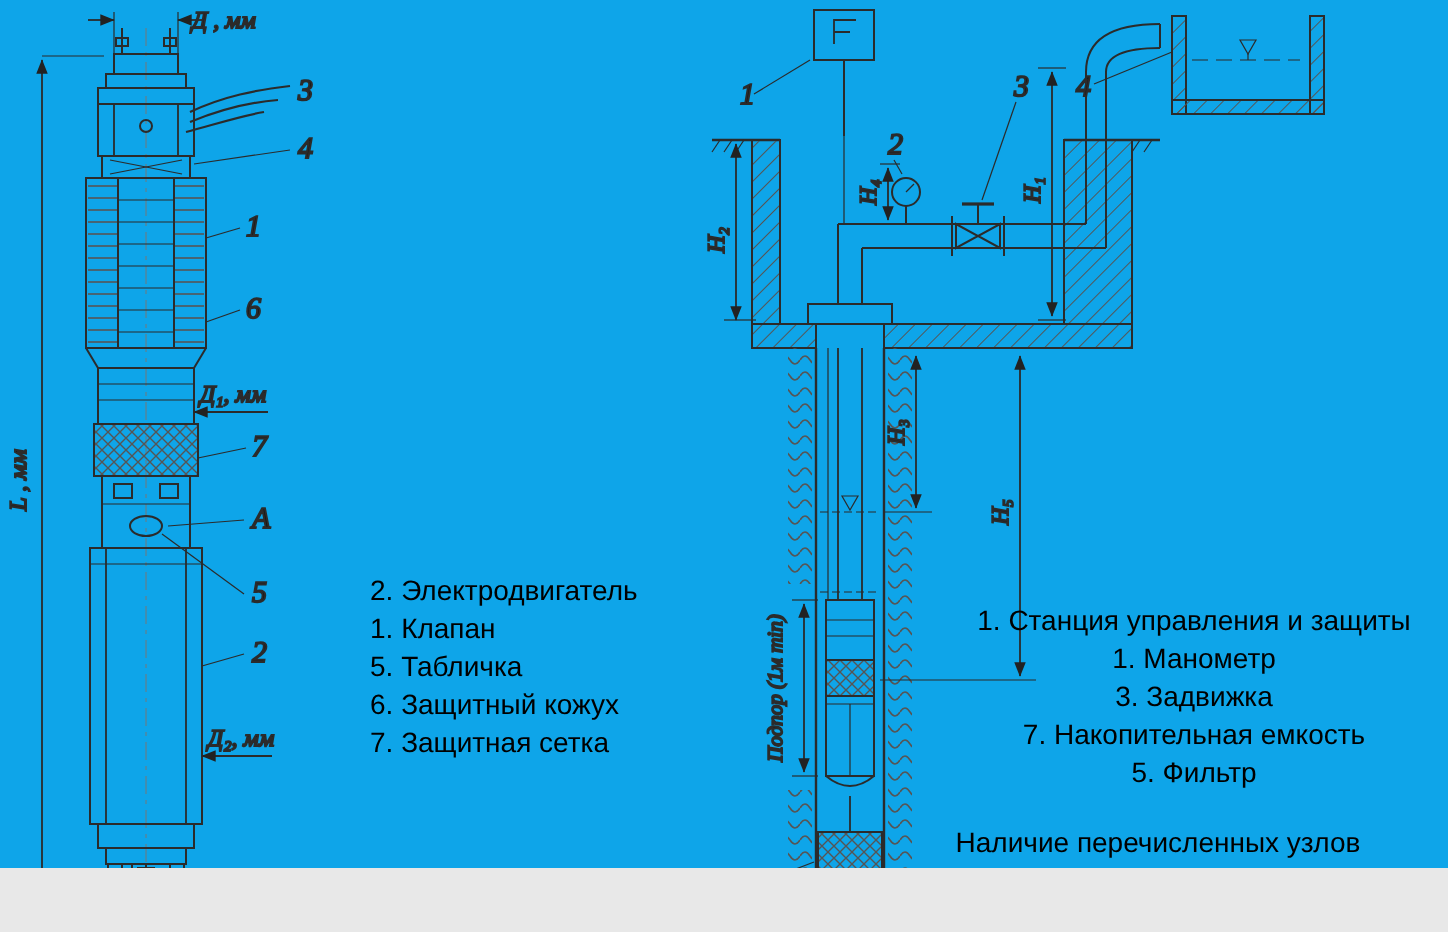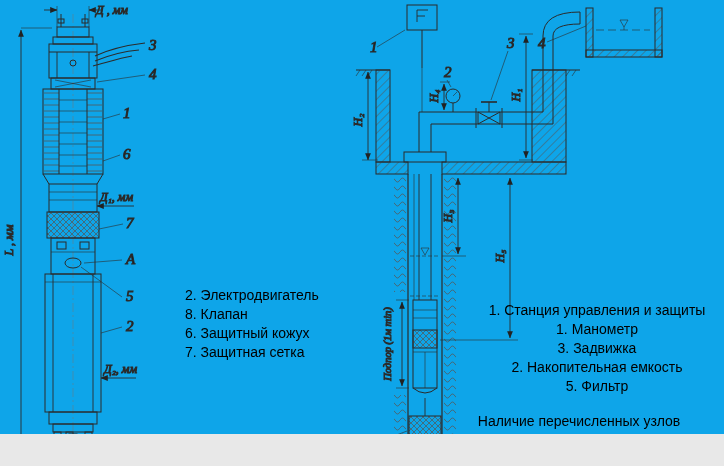--- a/index.html
+++ b/index.html
@@ -298,27 +298,28 @@
     <text class="t-dim" x="520" y="95" text-anchor="middle" transform="rotate(-90 520 95)">Н₁</text>
     <text class="t-dim" x="438" y="96" text-anchor="middle" transform="rotate(-90 438 96)">Н₄</text>
     <text class="t-dim" x="452" y="216" text-anchor="middle" transform="rotate(-90 452 216)">Н₃</text>
     <text class="t-dim" x="504" y="256" text-anchor="middle" transform="rotate(-90 504 256)">Н₅</text>
     <text class="t-dim-sm" x="391" y="344" text-anchor="middle" transform="rotate(-90 391 344)">Подпор (1м min)</text>
   </g>
 </svg>
 
 <div class="legend" style="left:185px;top:286px;width:154px;">
   <div class="li">2. Электродвигатель</div>
-  <div class="li">8. Клапан</div>
+  <div class="li">1. Клапан</div>
+  <div class="li">5. Табличка</div>
   <div class="li">6. Защитный кожух</div>
   <div class="li">7. Защитная сетка</div>
 </div>
 
 <div class="legend" style="left:470px;top:301px;width:254px;text-align:center;">
   <div class="li">1. Станция управления и защиты</div>
   <div class="li">1. Манометр</div>
   <div class="li">3. Задвижка</div>
-  <div class="li">2. Накопительная емкость</div>
+  <div class="li">7. Накопительная емкость</div>
   <div class="li">5. Фильтр</div>
   <div class="note" style="width:218px;">Наличие перечисленных узлов при эксплуатации электронасоса (насоса ЭЦВ) обязательно.</div>
 </div>
 
 </div>
 
 </body></html>

